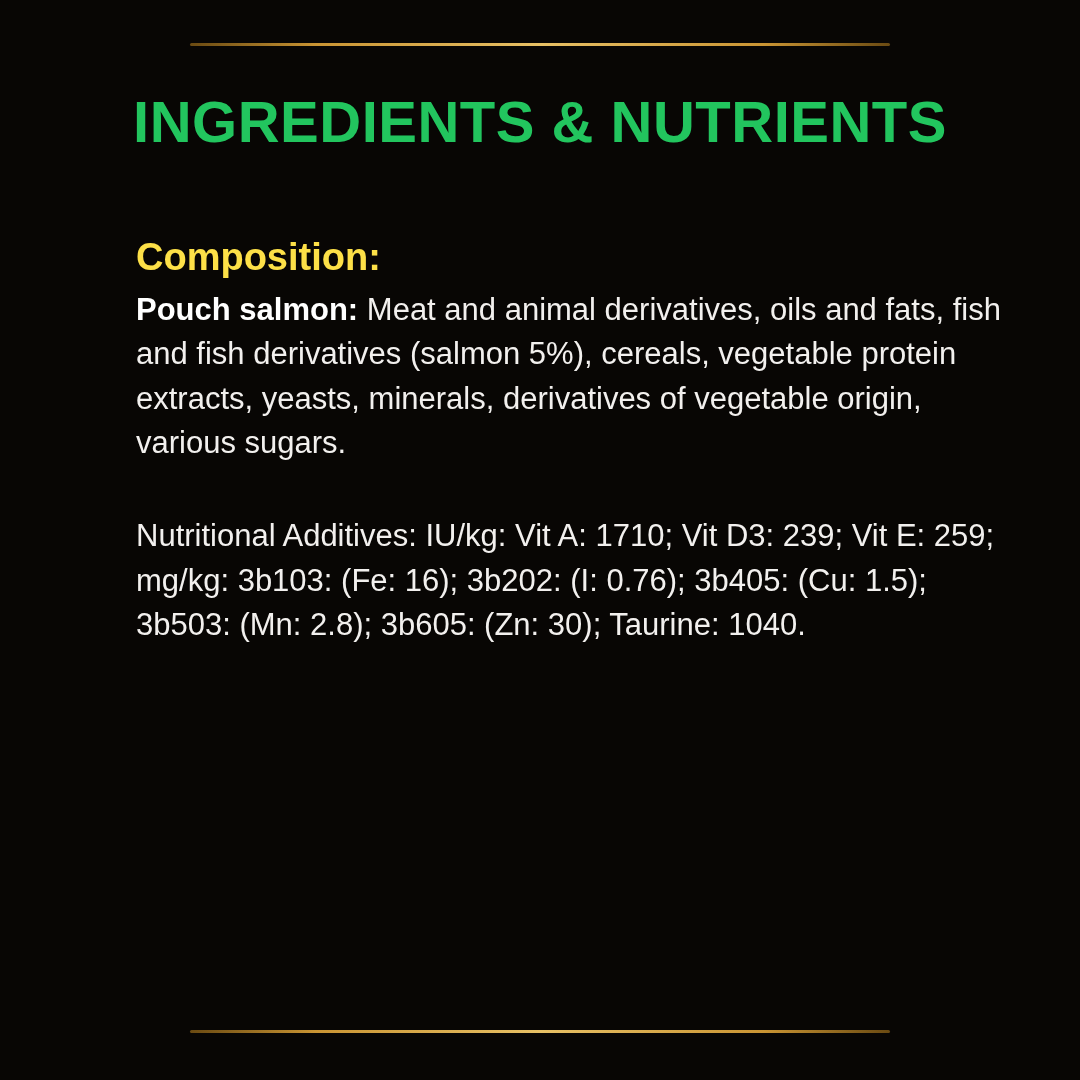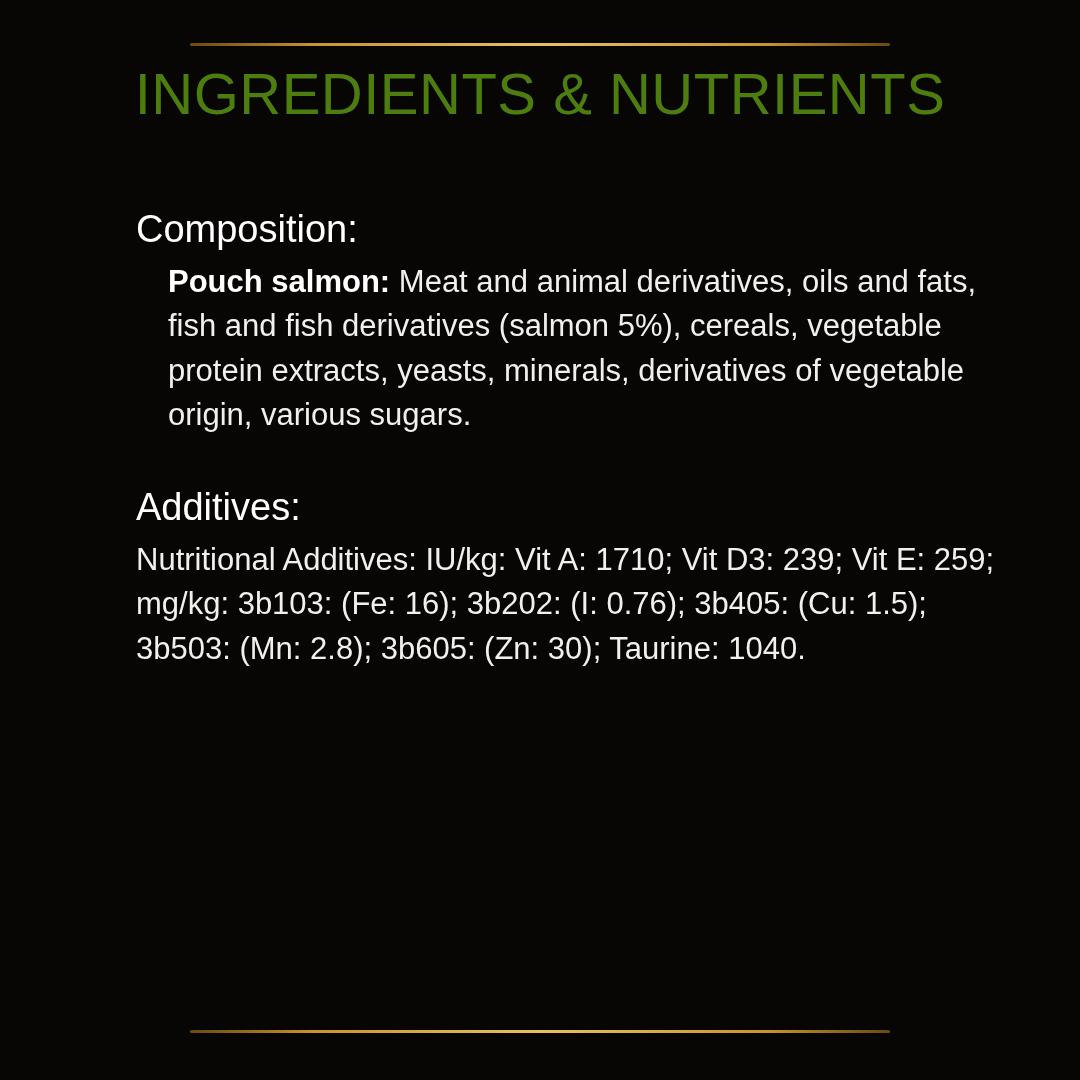--- a/index.html
+++ b/index.html
@@ -31,60 +31,60 @@
   }
   .rule-top {
     margin-top: 43px;
   }
   .rule-bottom {
     position: absolute;
     bottom: 47px;
     left: 190px;
   }
   .title {
-    color: #4d7c0f;
+    color: #22c55e;
     font-size: 58px;
-    font-weight: 400;
+    font-weight: 700;
     letter-spacing: 0.5px;
-    margin-top: 19px;
+    margin-top: 47px;
     text-align: center;
     line-height: 1;
   }
   .content {
     width: 940px;
     margin-top: 46px;
     padding-left: 66px;
     box-sizing: border-box;
   }
   .section {
     margin-bottom: 34px;
   }
   .section:last-child {
     margin-bottom: 0;
   }
   .section-heading {
-    color: #ffffff;
+    color: #fde047;
     font-size: 38px;
-    font-weight: 400;
+    font-weight: 700;
     line-height: 1.15;
     margin: 0 0 8px 0;
   }
   .section-body {
     color: #f2f0ee;
     font-size: 31px;
     line-height: 1.44;
     margin: 0;
     max-width: 935px;
     font-weight: 300;
   }
   .lead-label {
     font-weight: 700;
     color: #ffffff;
   }
-  #sec-composition .section-body { max-width: 935px; margin-left: 32px; }
+  #sec-composition .section-body { max-width: 935px; }
   #sec-analytical { margin-top: 46px; }
   #sec-additives { margin-top: 48px; }
   #sec-additives .section-body { max-width: 900px; }
 </style>
 </head>
 <body>
 
 <div class="page">
 
   <div class="rule rule-top"></div>
@@ -95,21 +95,20 @@
 
     <div class="section" id="sec-composition">
       <h2 class="section-heading">Composition:</h2>
       <p class="section-body"><span class="lead-label">Pouch salmon:</span><span> Meat and animal derivatives, oils and fats, fish and fish derivatives (salmon 5%), cereals, vegetable protein extracts, yeasts, minerals, derivatives of vegetable origin, various sugars.</span></p>
     </div>
 
     <div class="section" id="sec-analytical">
     </div>
 
     <div class="section" id="sec-additives">
-      <h2 class="section-heading">Additives:</h2>
       <p class="section-body">Nutritional Additives: IU/kg: Vit A: 1710; Vit D3: 239; Vit E: 259; mg/kg: 3b103: (Fe: 16); 3b202: (I: 0.76); 3b405: (Cu: 1.5); 3b503: (Mn: 2.8); 3b605: (Zn: 30); Taurine: 1040.</p>
     </div>
 
   </div>
 
   <div class="rule rule-bottom"></div>
 
 </div>
 
 </body></html>

